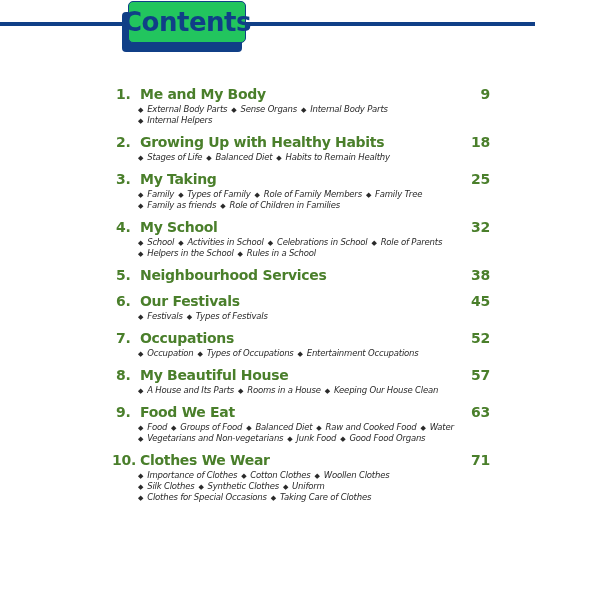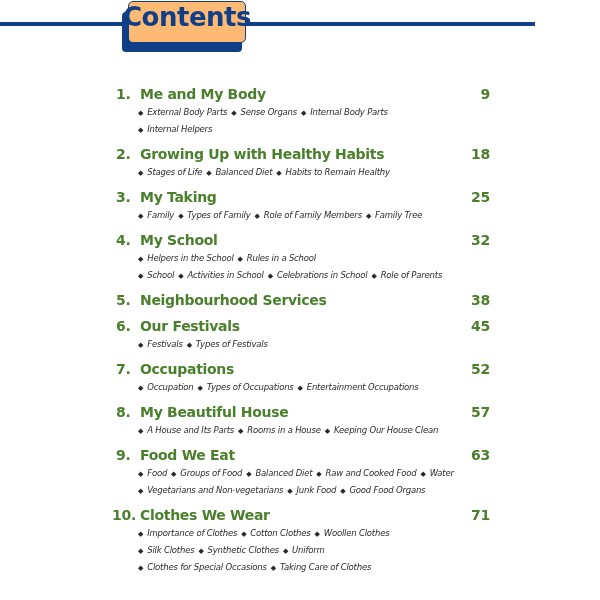--- a/index.html
+++ b/index.html
@@ -1,29 +1,29 @@
 <!DOCTYPE html>
 <html><head>
 <meta charset="utf-8">
 <style>
   html, body { margin: 0; padding: 0; background: #ffffff; }
   body { width: 600px; height: 600px; position: relative; overflow: hidden; font-family: "DejaVu Sans", sans-serif; }
   .hline { position: absolute; background: #103f87; height: 4px; top: 22px; }
   .hline.left { left: 0; width: 125px; }
   .hline.right { left: 245px; width: 290px; }
   .hdr-shadow { position: absolute; left: 122px; top: 12px; width: 120px; height: 40px; background: #103f87; border-radius: 4px; }
-  .hdr-box { position: absolute; left: 128px; top: 1px; width: 118px; height: 42px; background: #fdba74; border: 1.5px solid #103f87; border-radius: 5px; box-sizing: border-box; display: flex; align-items: flex-start; justify-content: center; }
+  .hdr-box { position: absolute; left: 128px; top: 1px; width: 118px; height: 42px; background: #22c55e; border: 1.5px solid #103f87; border-radius: 5px; box-sizing: border-box; display: flex; align-items: center; justify-content: center; }
   .hdr-title { color: #103f87; font-weight: bold; font-size: 26px; letter-spacing: -0.5px; font-family: "DejaVu Sans", sans-serif; }
   .toc { position: absolute; left: 116px; top: 84px; width: 374px; }
   .chapter { margin-bottom: 6px; }
   .ch-head { display: flex; align-items: baseline; color: #4a7f2b; font-weight: bold; font-size: 14px; line-height: 20px; letter-spacing: -0.3px; }
   .ch-num { width: 24px; }
   .ch-title { flex: 1; }
   .ch-page { text-align: right; }
-  .topics-line { padding-left: 22px; font-style: italic; font-size: 8.5px; color: #2a2a2a; line-height: 16px; letter-spacing: -0.2px; }
+  .topics-line { padding-left: 22px; font-style: italic; font-size: 8.5px; color: #2a2a2a; line-height: 10px; letter-spacing: -0.2px; }
   .topic { white-space: nowrap; }
   .bullet { font-style: normal; font-size: 7px; margin: 0 4px 0 0; }
   .topic + .topic .bullet { margin-left: 4px; }
 </style>
 </head>
 <body>
 
 <div class="hline left"></div>
 <div class="hline right"></div>
 <div class="hdr-shadow"></div>
@@ -49,29 +49,30 @@
       </div>
       <div class="topics-line"><span class="topic"><span class="bullet">◆</span><span>Stages of Life</span></span><span class="topic"><span class="bullet">◆</span><span>Balanced Diet</span></span><span class="topic"><span class="bullet">◆</span><span>Habits to Remain Healthy</span></span></div>
     </div>
     <div class="chapter">
       <div class="ch-head">
         <span class="ch-num">3.</span>
         <span class="ch-title">My Taking</span>
         <span class="ch-page">25</span>
       </div>
       <div class="topics-line"><span class="topic"><span class="bullet">◆</span><span>Family</span></span><span class="topic"><span class="bullet">◆</span><span>Types of Family</span></span><span class="topic"><span class="bullet">◆</span><span>Role of Family Members</span></span><span class="topic"><span class="bullet">◆</span><span>Family Tree</span></span></div>
+      <div class="topics-line"><span class="topic"><span class="bullet">◆</span><span>Family as friends</span></span><span class="topic"><span class="bullet">◆</span><span>Role of Children in Families</span></span></div>
     </div>
     <div class="chapter">
       <div class="ch-head">
         <span class="ch-num">4.</span>
         <span class="ch-title">My School</span>
         <span class="ch-page">32</span>
       </div>
+      <div class="topics-line"><span class="topic"><span class="bullet">◆</span><span>School</span></span><span class="topic"><span class="bullet">◆</span><span>Activities in School</span></span><span class="topic"><span class="bullet">◆</span><span>Celebrations in School</span></span><span class="topic"><span class="bullet">◆</span><span>Role of Parents</span></span></div>
       <div class="topics-line"><span class="topic"><span class="bullet">◆</span><span>Helpers in the School</span></span><span class="topic"><span class="bullet">◆</span><span>Rules in a School</span></span></div>
-      <div class="topics-line"><span class="topic"><span class="bullet">◆</span><span>School</span></span><span class="topic"><span class="bullet">◆</span><span>Activities in School</span></span><span class="topic"><span class="bullet">◆</span><span>Celebrations in School</span></span><span class="topic"><span class="bullet">◆</span><span>Role of Parents</span></span></div>
     </div>
     <div class="chapter">
       <div class="ch-head">
         <span class="ch-num">5.</span>
         <span class="ch-title">Neighbourhood Services</span>
         <span class="ch-page">38</span>
       </div>
     </div>
     <div class="chapter">
       <div class="ch-head">

